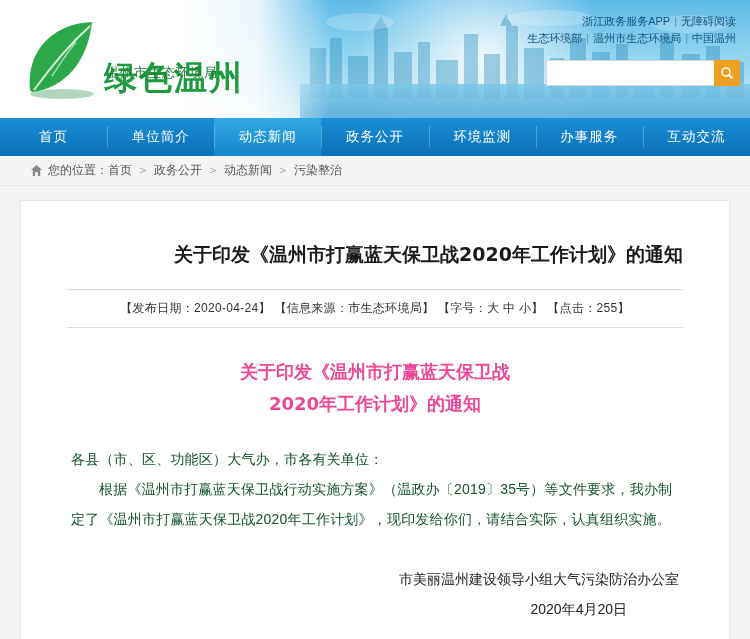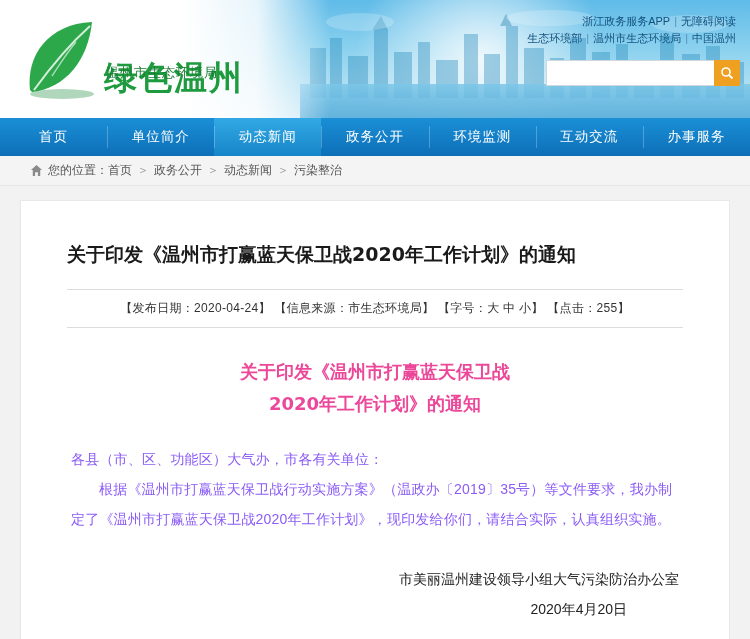--- a/index.html
+++ b/index.html
@@ -139,21 +139,21 @@
     background: #f2f2f2;
     padding: 14px 20px 0 20px;
   }
   .article {
     background: #fff;
     border: 1px solid #e8e8e8;
     min-height: 470px;
     padding: 34px 46px 20px 46px;
   }
   .art-title {
-    text-align: left;
+    text-align: right;
     font-family: "DejaVu Sans", sans-serif;
     font-size: 19px;
     font-weight: bold;
     color: #1a1a1a;
     line-height: 30px;
     padding: 4px 0 20px 0;
   }
   .art-meta {
     border-top: 1px solid #dcdcdc;
     border-bottom: 1px solid #dcdcdc;
@@ -168,21 +168,21 @@
     text-align: center;
     font-family: "DejaVu Sans", sans-serif;
     font-size: 18px;
     font-weight: bold;
     color: #ec4899;
     line-height: 32px;
     padding: 28px 30px 6px 30px;
   }
   .doc-body {
     font-size: 14px;
-    color: #8b5cf6;
+    color: #14532d;
     line-height: 30px;
     padding: 18px 4px 0 4px;
     letter-spacing: .2px;
   }
   .doc-body p { margin: 0; }
   .indent { text-indent: 28px; }
   .sign {
     text-align: right;
     font-size: 14px;
     color: #222;
@@ -276,24 +276,24 @@
   <div class="nav-item active">
       <span>动态新闻</span>
     </div>
   <div class="nav-item">
       <span>政务公开</span>
     </div>
   <div class="nav-item">
       <span>环境监测</span>
     </div>
   <div class="nav-item">
+      <span>办事服务</span>
+    </div>
+  <div class="nav-item">
       <span>互动交流</span>
-    </div>
-  <div class="nav-item">
-      <span>办事服务</span>
     </div>
 </div>
 
 <div class="crumb-wrap">
   <svg class="crumb-home" viewBox="0 0 14 14">
     <path d="M7 1 L13 6.5 H11 V13 H8.5 V9 H5.5 V13 H3 V6.5 H1 Z" fill="#8a8a8a"></path>
   </svg>
   <span>您的位置：</span>
   <a href="#">首页</a>
   <span class="crumb-sep">＞</span>

